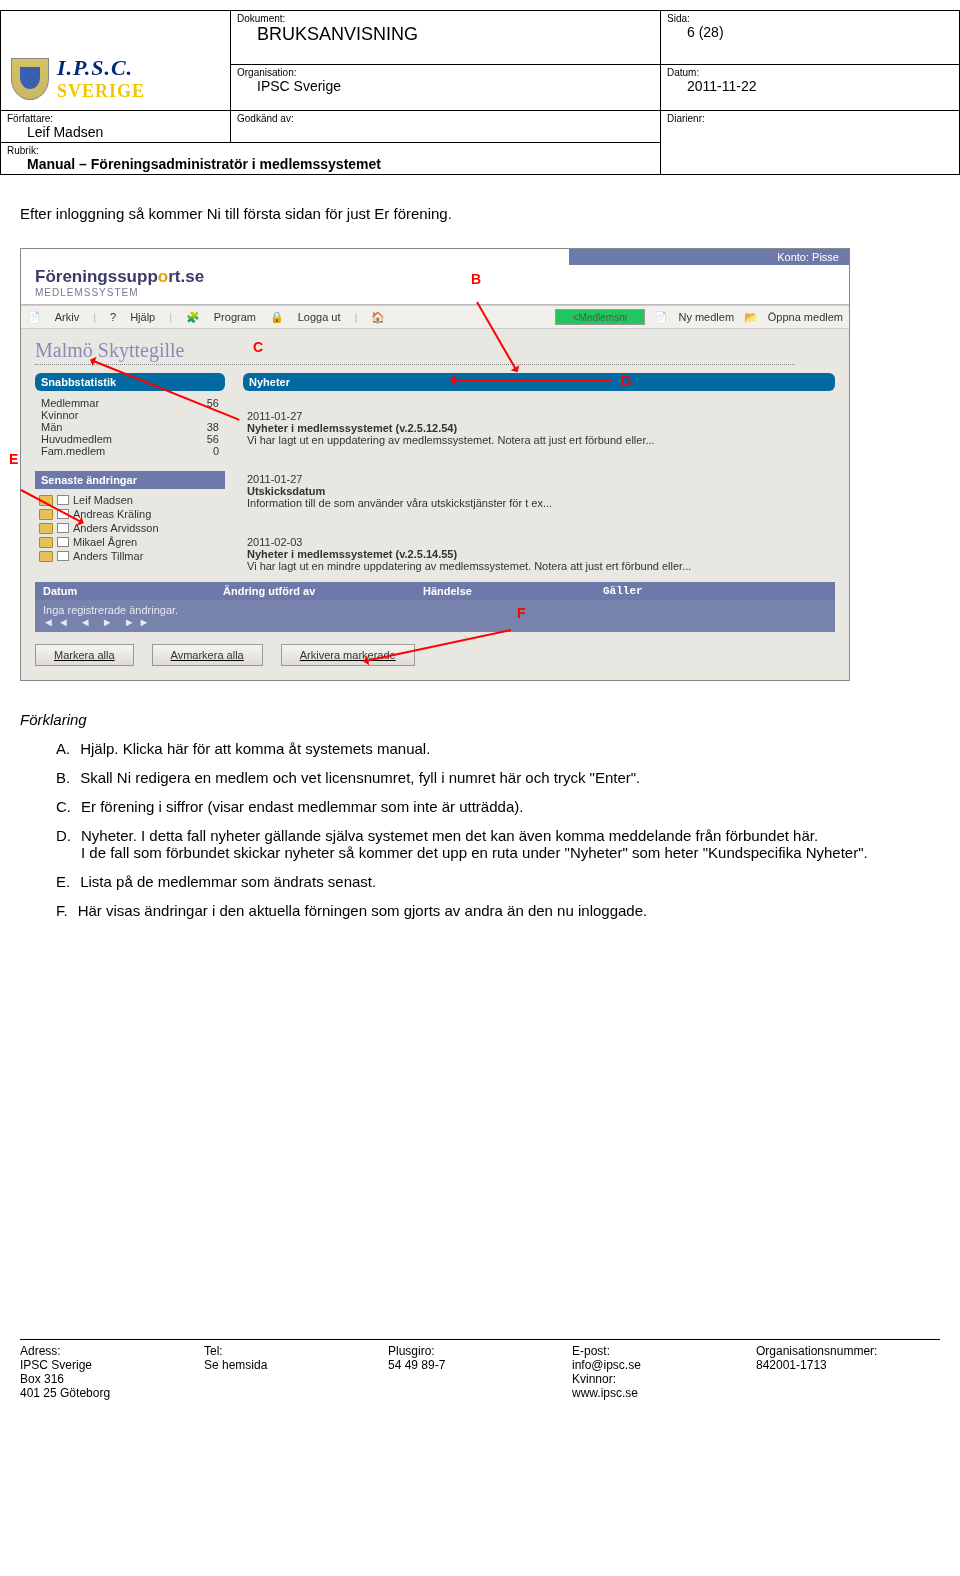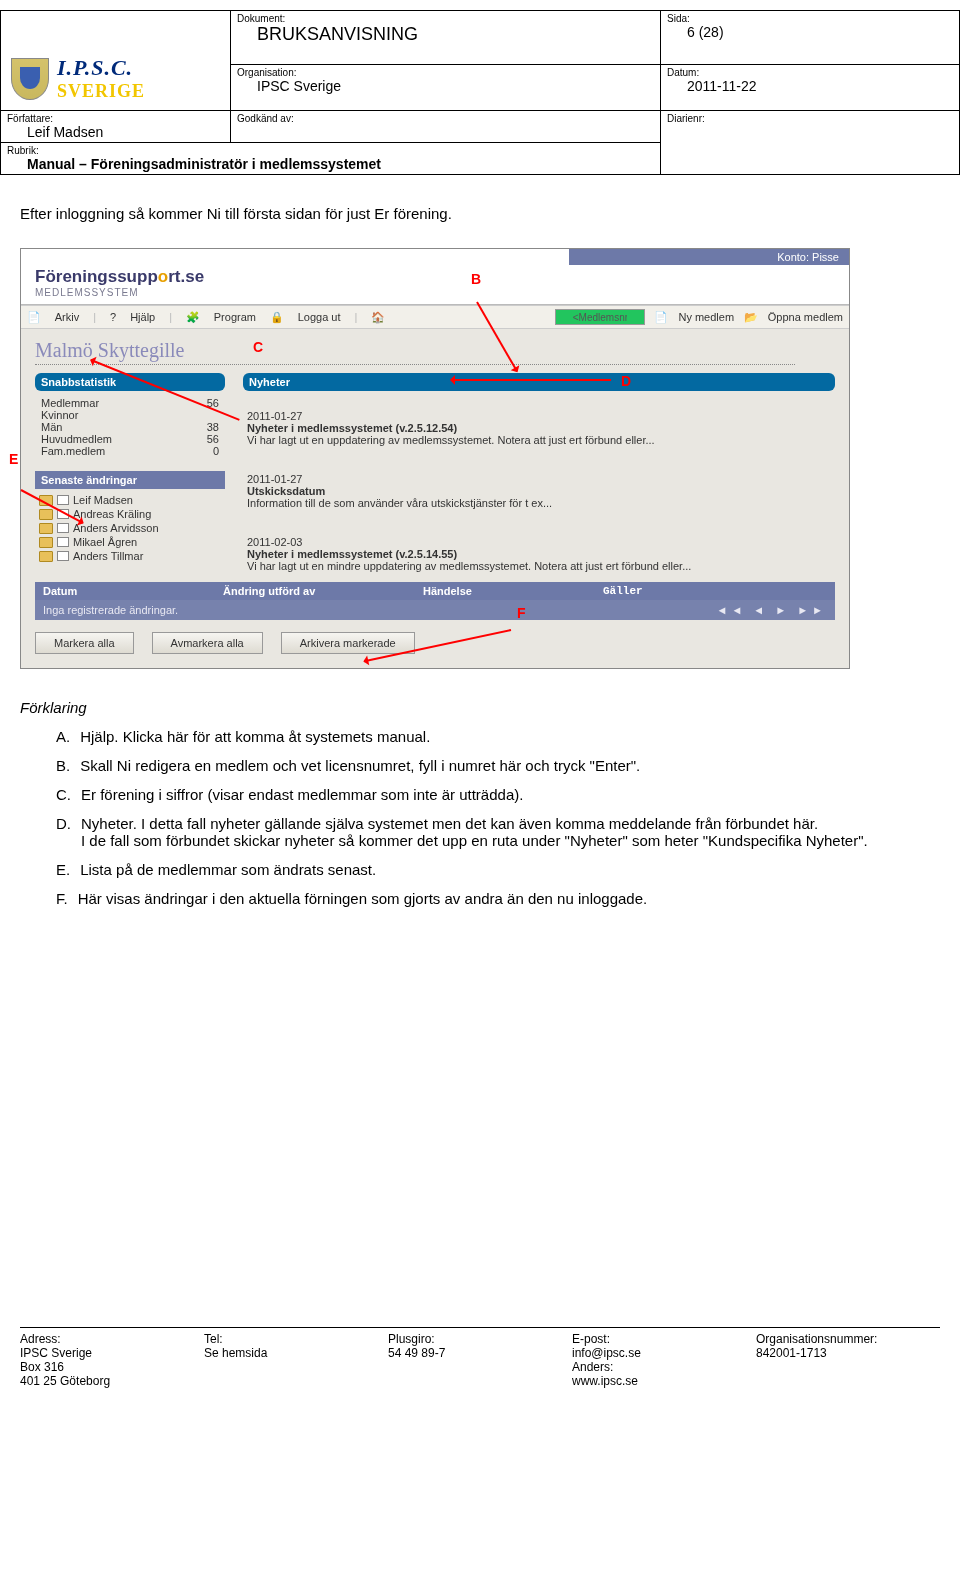--- a/index.html
+++ b/index.html
@@ -160,24 +160,24 @@
   }
   .tablehdr {
     background: #6d79a8; color:#fff; display:flex;
     font-size:11px; font-weight:bold; margin-top:2px;
   }
   .tablehdr div { padding: 3px 8px; }
   .tablehdr .c1{width:180px;} .tablehdr .c2{width:200px;}
   .tablehdr .c3{width:180px;} .tablehdr .c4{flex:1;font-family:Liberation Mono, monospace;}
   .norow {
     background:#7782ad; color:#e8e8f2; padding:4px 8px;
-    display:flex; justify-content:space-between; font-size:11px;
+    display:flex; justify-content:space-between; font-size:11px;flex-direction:column;
   }
   .pager { letter-spacing: 4px; }
-  .btnrow { display:flex; gap:18px; margin-top:12px; }
+  .btnrow { display:flex; gap:18px; margin-top:12px;text-decoration:underline; }
   .btn3d {
     background: linear-gradient(#f6f5f1,#dedbd2);
     border:1px solid #999; padding: 4px 18px; font-size:11px; color:#333;
   }
   
   .arrow {
     position:absolute; height:2px; background:#f00;
   }
   .arrow::after{
     content:""; position:absolute; left:-6px; top:-4px;
@@ -449,20 +449,20 @@
     <div class="lbl">Tel:</div>
     <div>Se hemsida</div>
   </div>
   <div class="col">
     <div class="lbl">Plusgiro:</div>
     <div>54 49 89-7</div>
   </div>
   <div class="col">
     <div class="lbl">E-post:</div>
     <div>info@ipsc.se</div>
-    <div class="lbl">Anders:</div>
+    <div class="lbl">Kvinnor:</div>
     <div>www.ipsc.se</div>
   </div>
   <div class="col">
     <div class="lbl">Organisationsnummer:</div>
     <div>842001-1713</div>
   </div>
 </div>
 
 </body></html>

